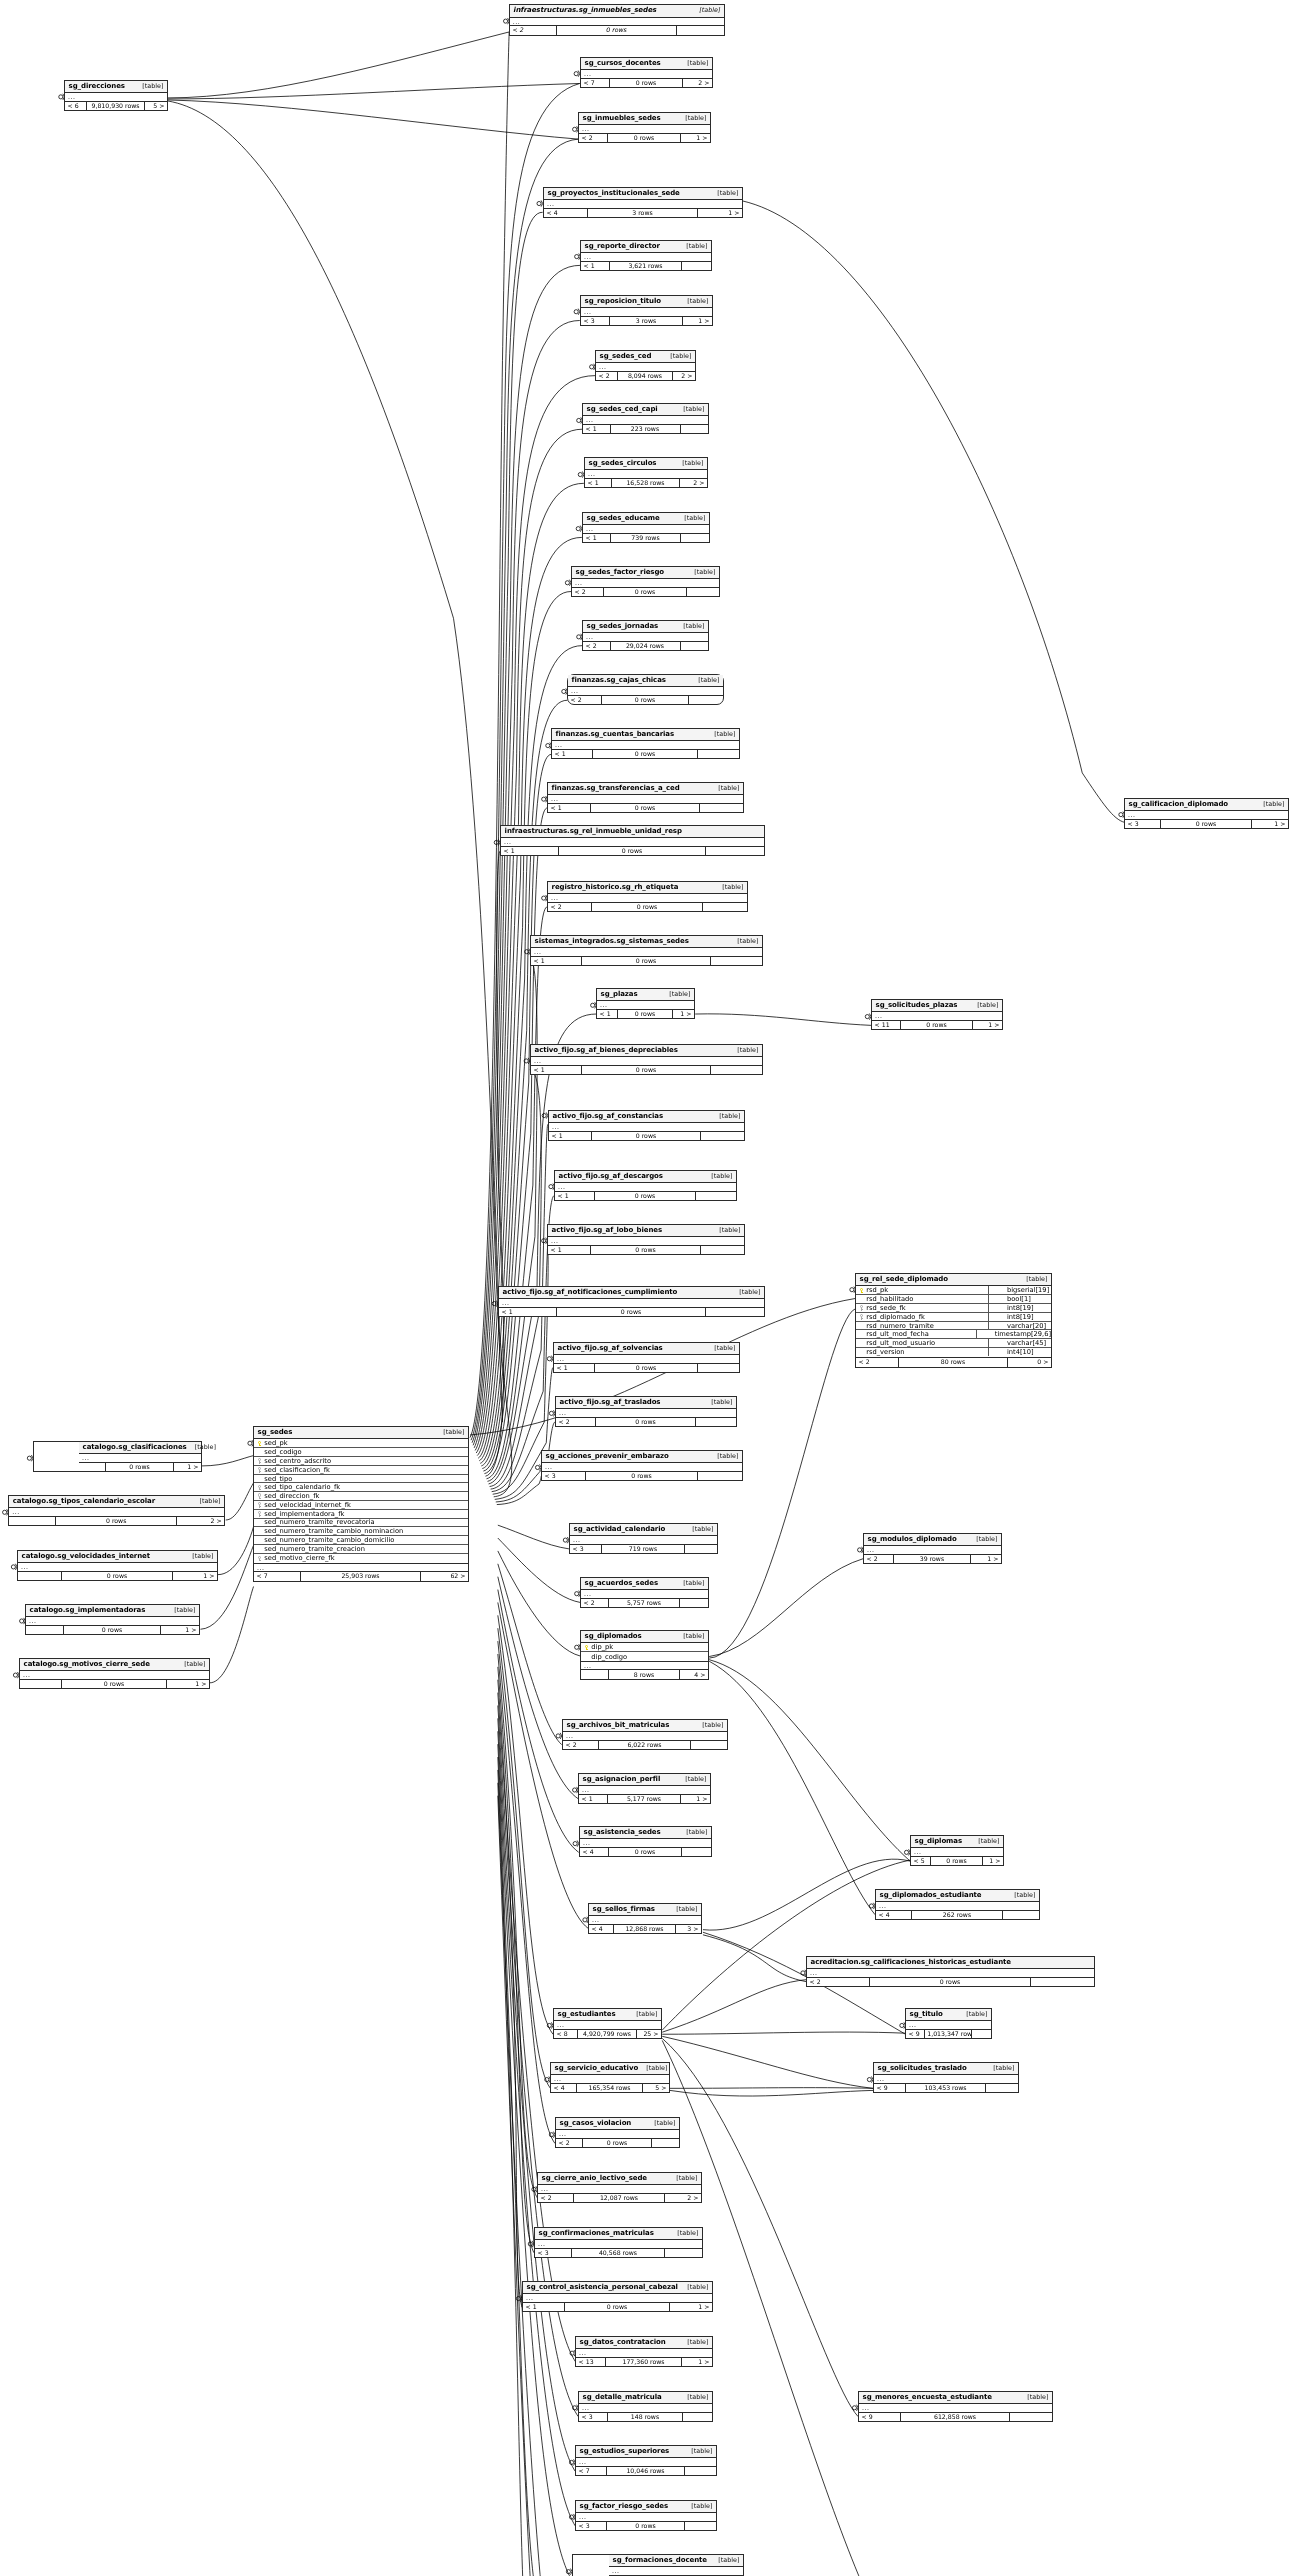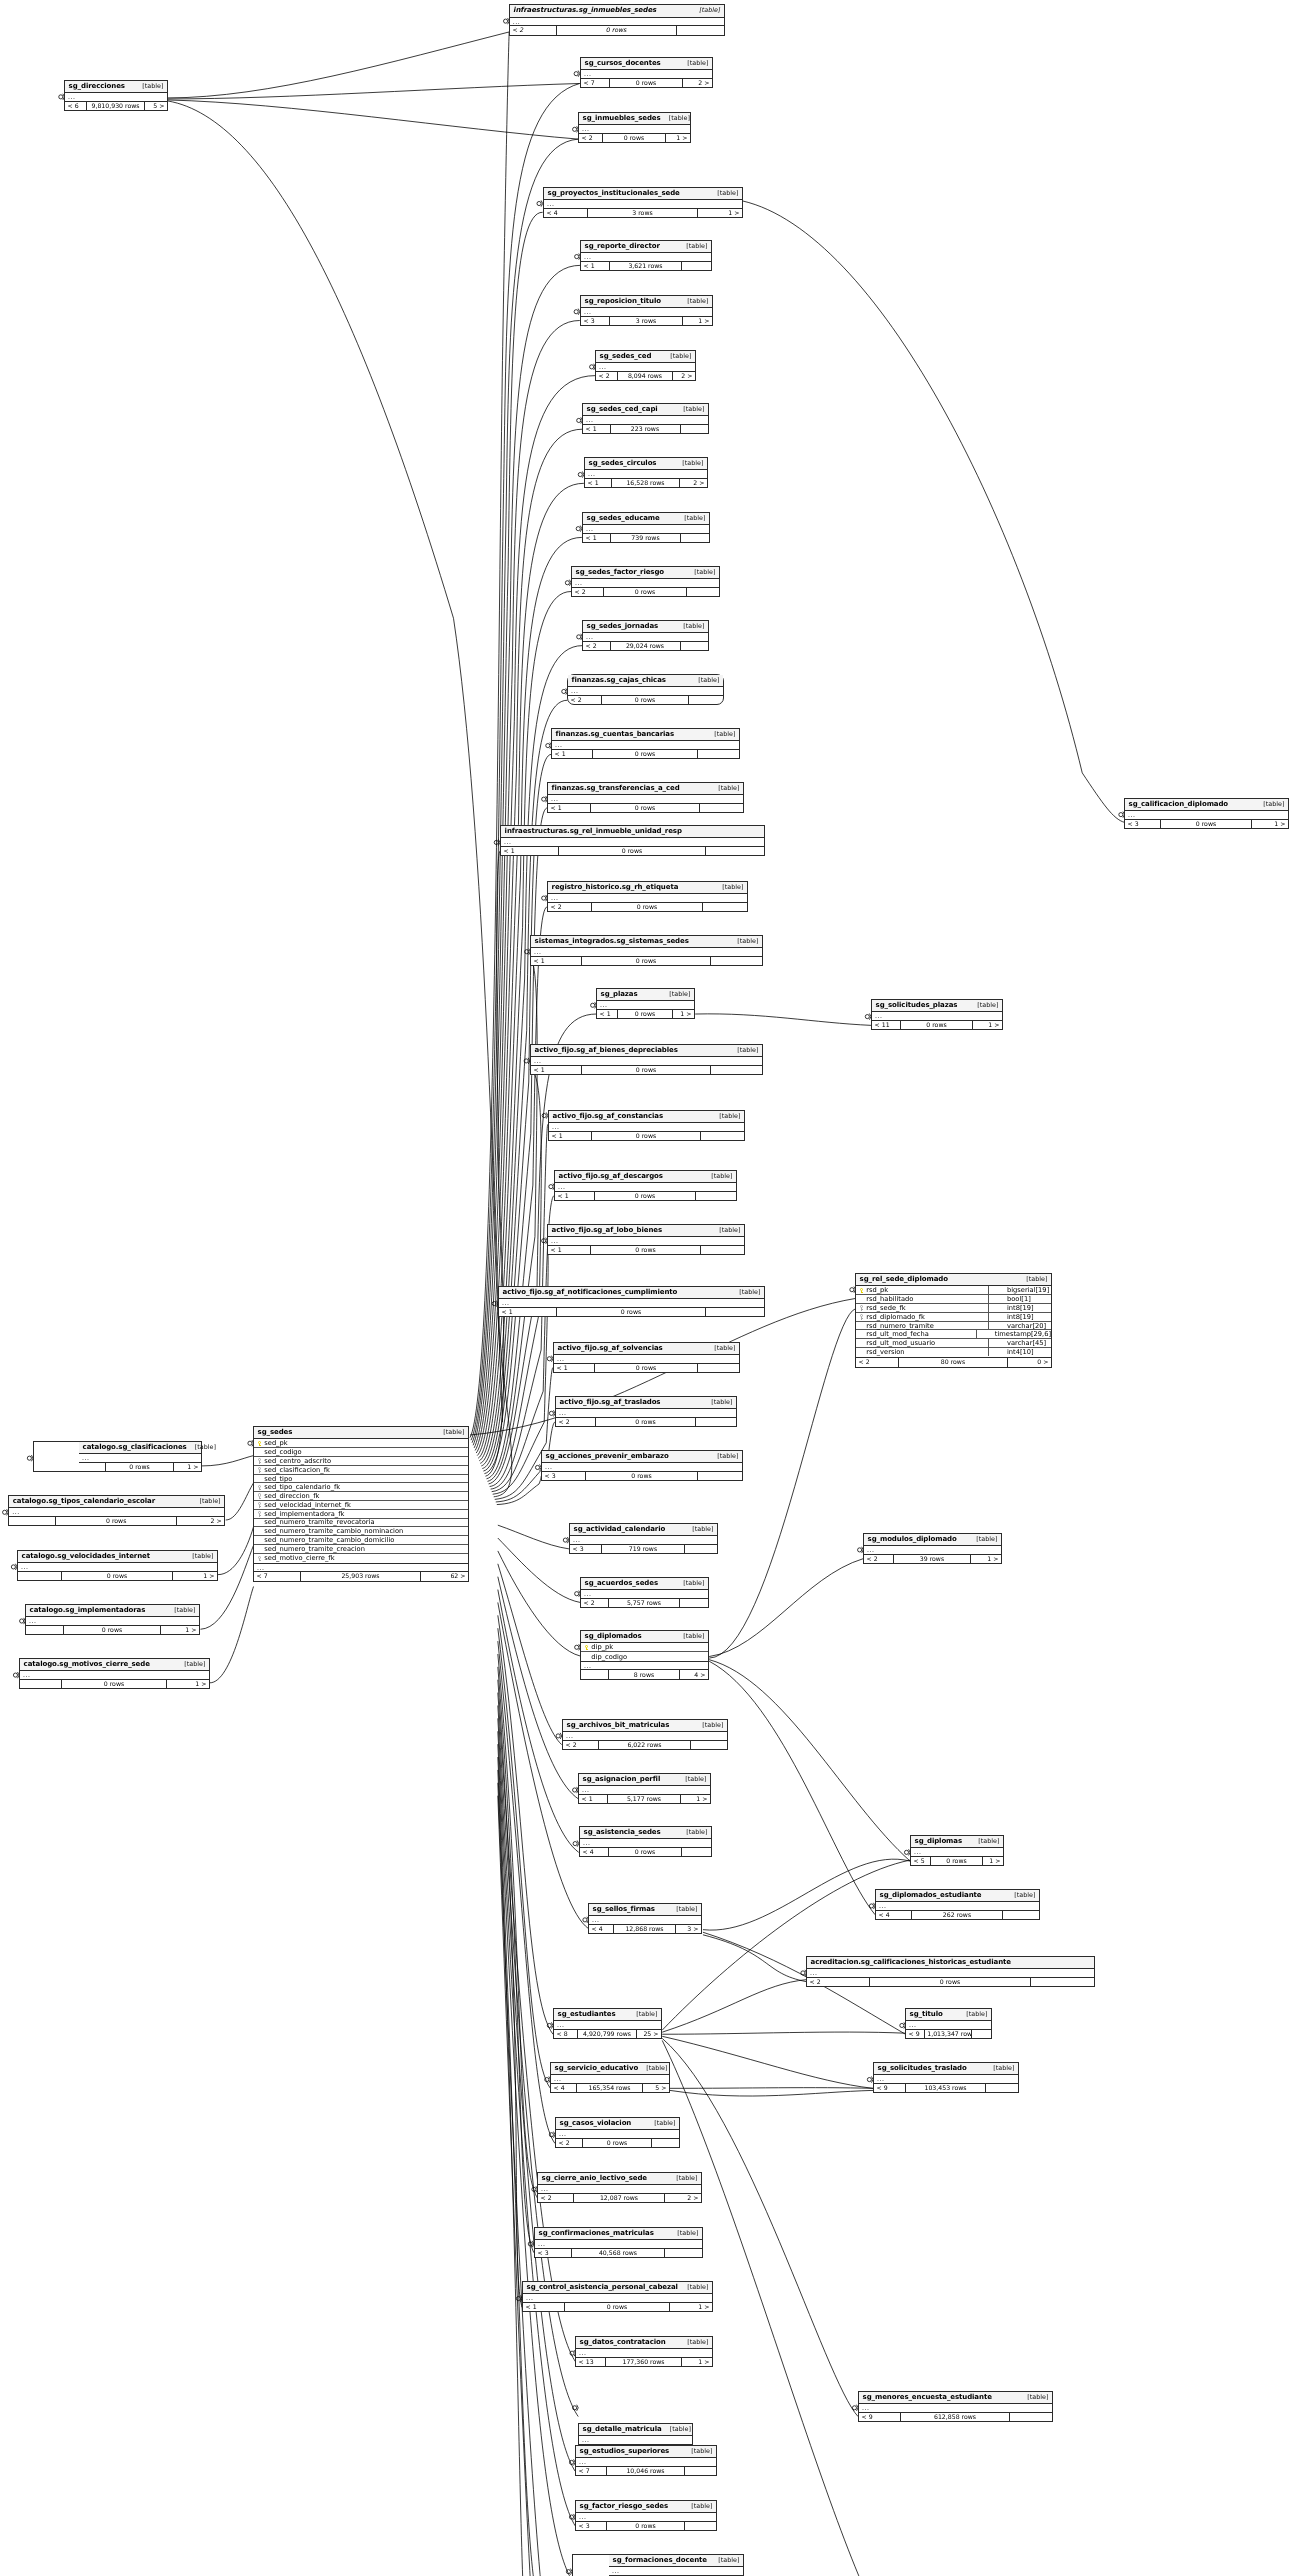--- a/index.html
+++ b/index.html
@@ -460,21 +460,21 @@
           <span class="nm">sg_cursos_docentes</span>
           <span class="tag">[table]</span>
         </div>
         <div class="ellipsis">...</div>
         <div class="foot">
           <div class="lft">&lt; 7</div>
           <div class="mid">0 rows</div>
           <div class="rgt">2 &gt;</div>
         </div>
       </div>
-      <div class="tbl" style="left: 578px; top: 112px; width: 113px;">
+      <div class="tbl" style="left: 578px; top: 112px; width: 133px;">
         <div class="hdr">
           <span class="nm">sg_inmuebles_sedes</span>
           <span class="tag">[table]</span>
         </div>
         <div class="ellipsis">...</div>
         <div class="foot">
           <div class="lft">&lt; 2</div>
           <div class="mid">0 rows</div>
           <div class="rgt">1 &gt;</div>
         </div>
@@ -1075,21 +1075,21 @@
           <span class="nm">sg_datos_contratacion</span>
           <span class="tag">[table]</span>
         </div>
         <div class="ellipsis">...</div>
         <div class="foot">
           <div class="lft">&lt; 13</div>
           <div class="mid">177,360 rows</div>
           <div class="rgt">1 &gt;</div>
         </div>
       </div>
-      <div class="tbl" style="left: 578px; top: 2391px; width: 115px; margin-top: 32px;">
+      <div class="tbl" style="left: 578px; top: 2391px; width: 135px;">
         <div class="hdr">
           <span class="nm">sg_detalle_matricula</span>
           <span class="tag">[table]</span>
         </div>
         <div class="ellipsis">...</div>
         <div class="foot">
           <div class="lft">&lt; 3</div>
           <div class="mid">148 rows</div>
           <div class="rgt"></div>
         </div>

